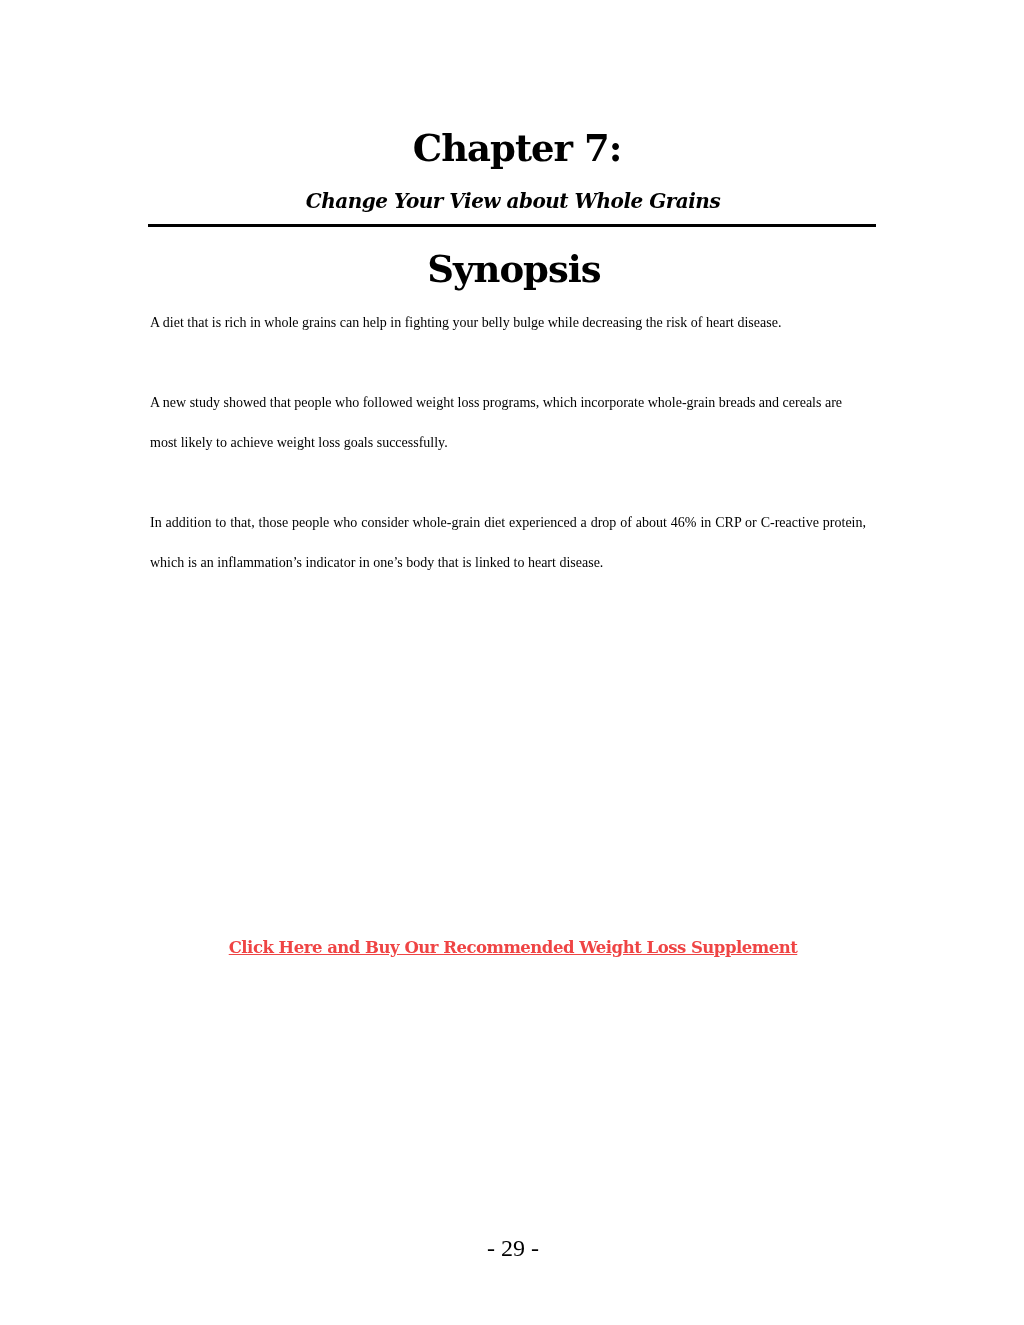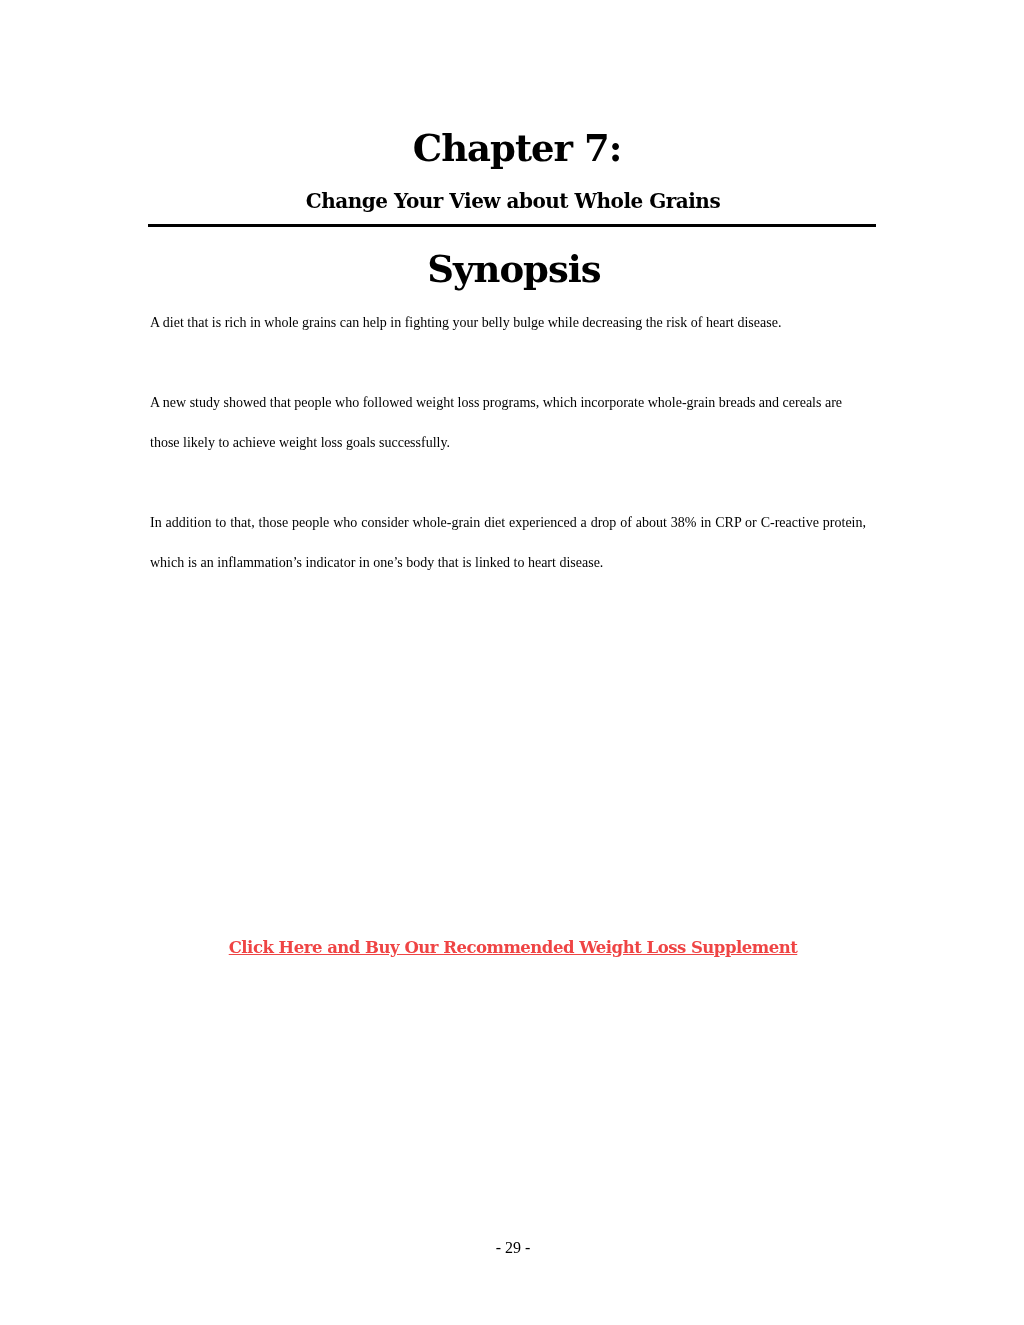--- a/index.html
+++ b/index.html
@@ -35,20 +35,21 @@
       margin: 4px;
     }
     .chapter-subtitle {
       position: absolute;
       top: 186px;
       left: 0;
       width: 726px;
       text-align: center;
       font-family: "DejaVu Serif", serif;
       font-weight: bold;
+      font-style: italic;
       font-size: 20px;
       line-height: 30px;
       letter-spacing: -0.5px;
       margin: 0;
     }
     .rule {
       position: absolute;
       top: 224px;
       left: -2px;
       width: 728px;
@@ -99,37 +100,37 @@
       text-decoration: underline;
       letter-spacing: -0.5px;
     }
     .page-number {
       position: absolute;
       top: 1236px;
       left: 0;
       width: 726px;
       text-align: center;
       font-family: "Liberation Serif", serif;
-      font-size: 16px;
+      font-size: 24px;
       line-height: 24px;
     }
   </style>
 </head>
 <body>
 
 <div class="page">
   <h1 class="chapter-title">Chapter 7:</h1>
   <h2 class="chapter-subtitle">Change Your View about Whole Grains</h2>
   <div class="rule"></div>
   <h2 class="section-title">Synopsis</h2>
 
   <div class="body-text">
     <p class="para left">A diet that is rich in whole grains can help in fighting your belly bulge while decreasing the risk of heart disease.</p>
-    <p class="para left">A new study showed that people who followed weight loss programs, which incorporate whole-grain breads and cereals are those likely to achieve weight loss goals successfully.</p>
-    <p class="para">In addition to that, those people who consider whole-grain diet experienced a drop of about 38% in CRP or C-reactive protein, which is an inflammation’s indicator in one’s body that is linked to heart disease.</p>
+    <p class="para left">A new study showed that people who followed weight loss programs, which incorporate whole-grain breads and cereals are most likely to achieve weight loss goals successfully.</p>
+    <p class="para">In addition to that, those people who consider whole-grain diet experienced a drop of about 46% in CRP or C-reactive protein, which is an inflammation’s indicator in one’s body that is linked to heart disease.</p>
   </div>
 
   <div class="cta">
     <a href="#">Click Here and Buy Our Recommended Weight Loss Supplement</a>
   </div>
 
   <div class="page-number">- 29 -</div>
 </div>
 
 </body></html>

